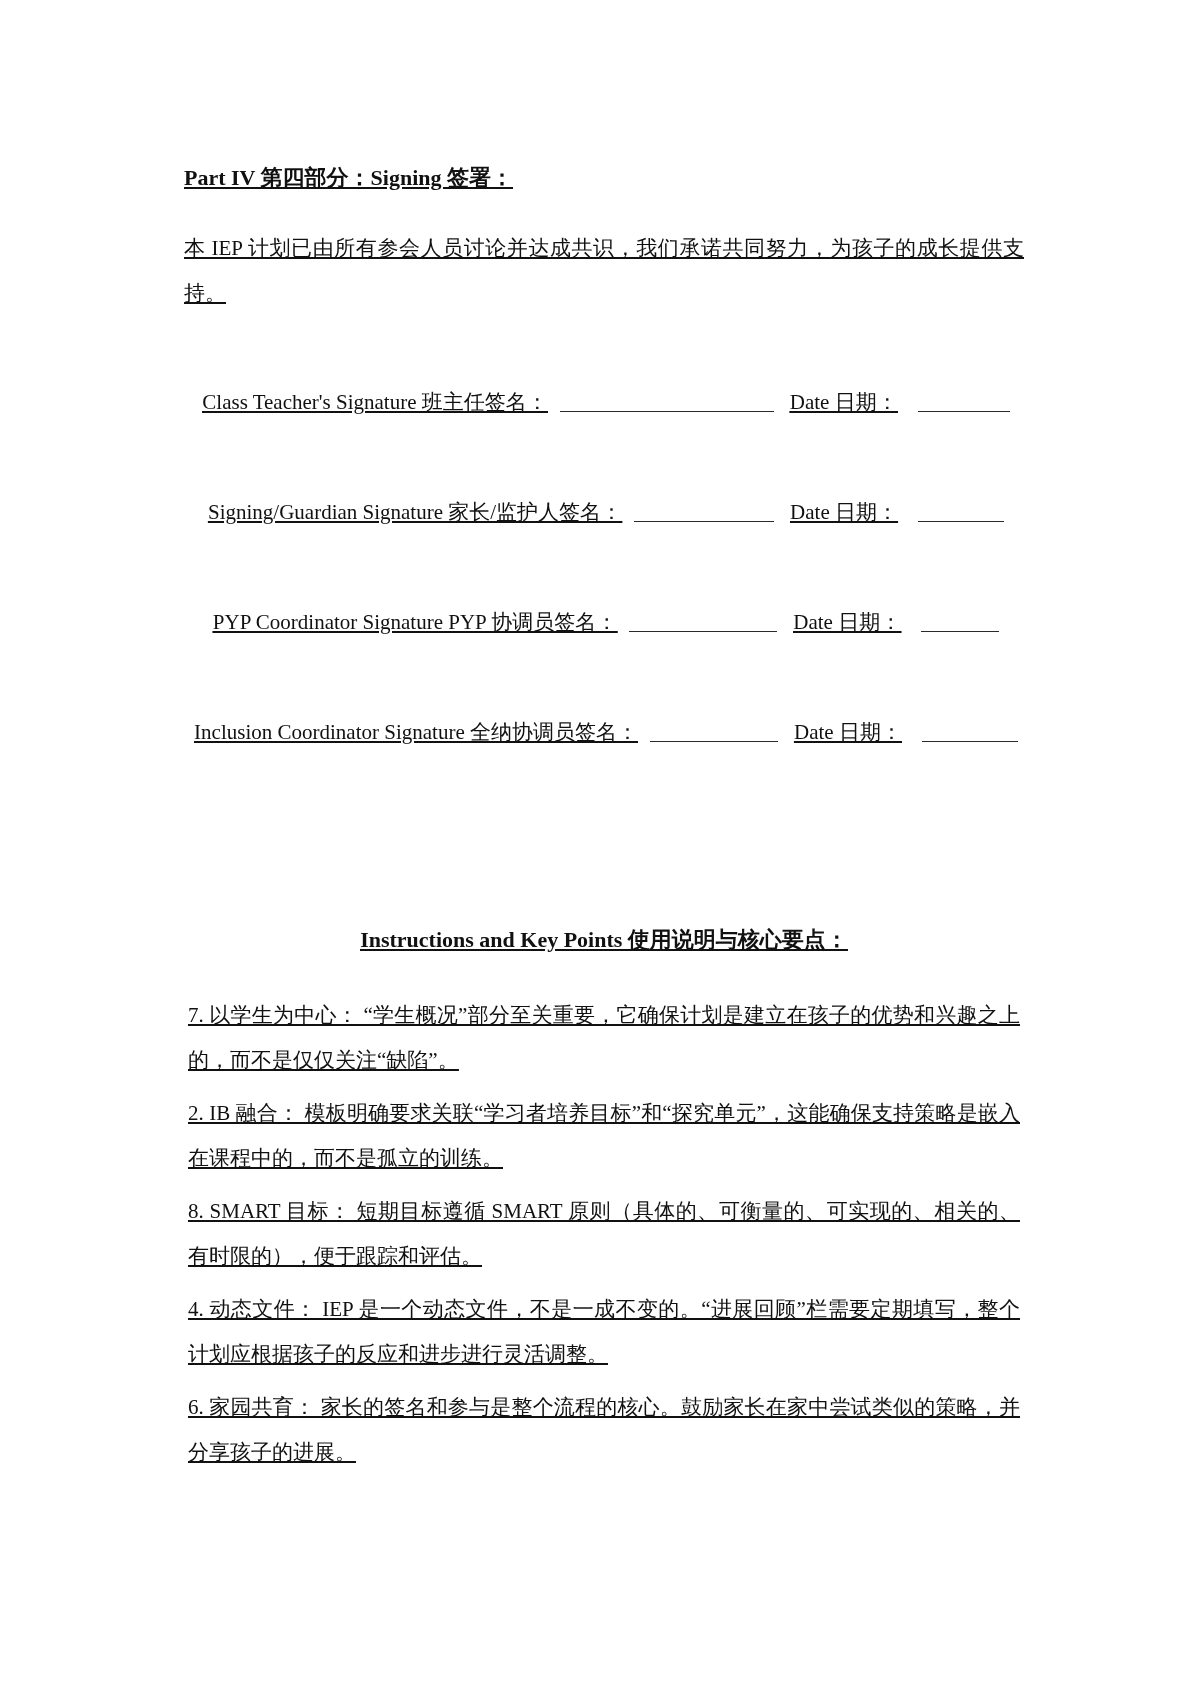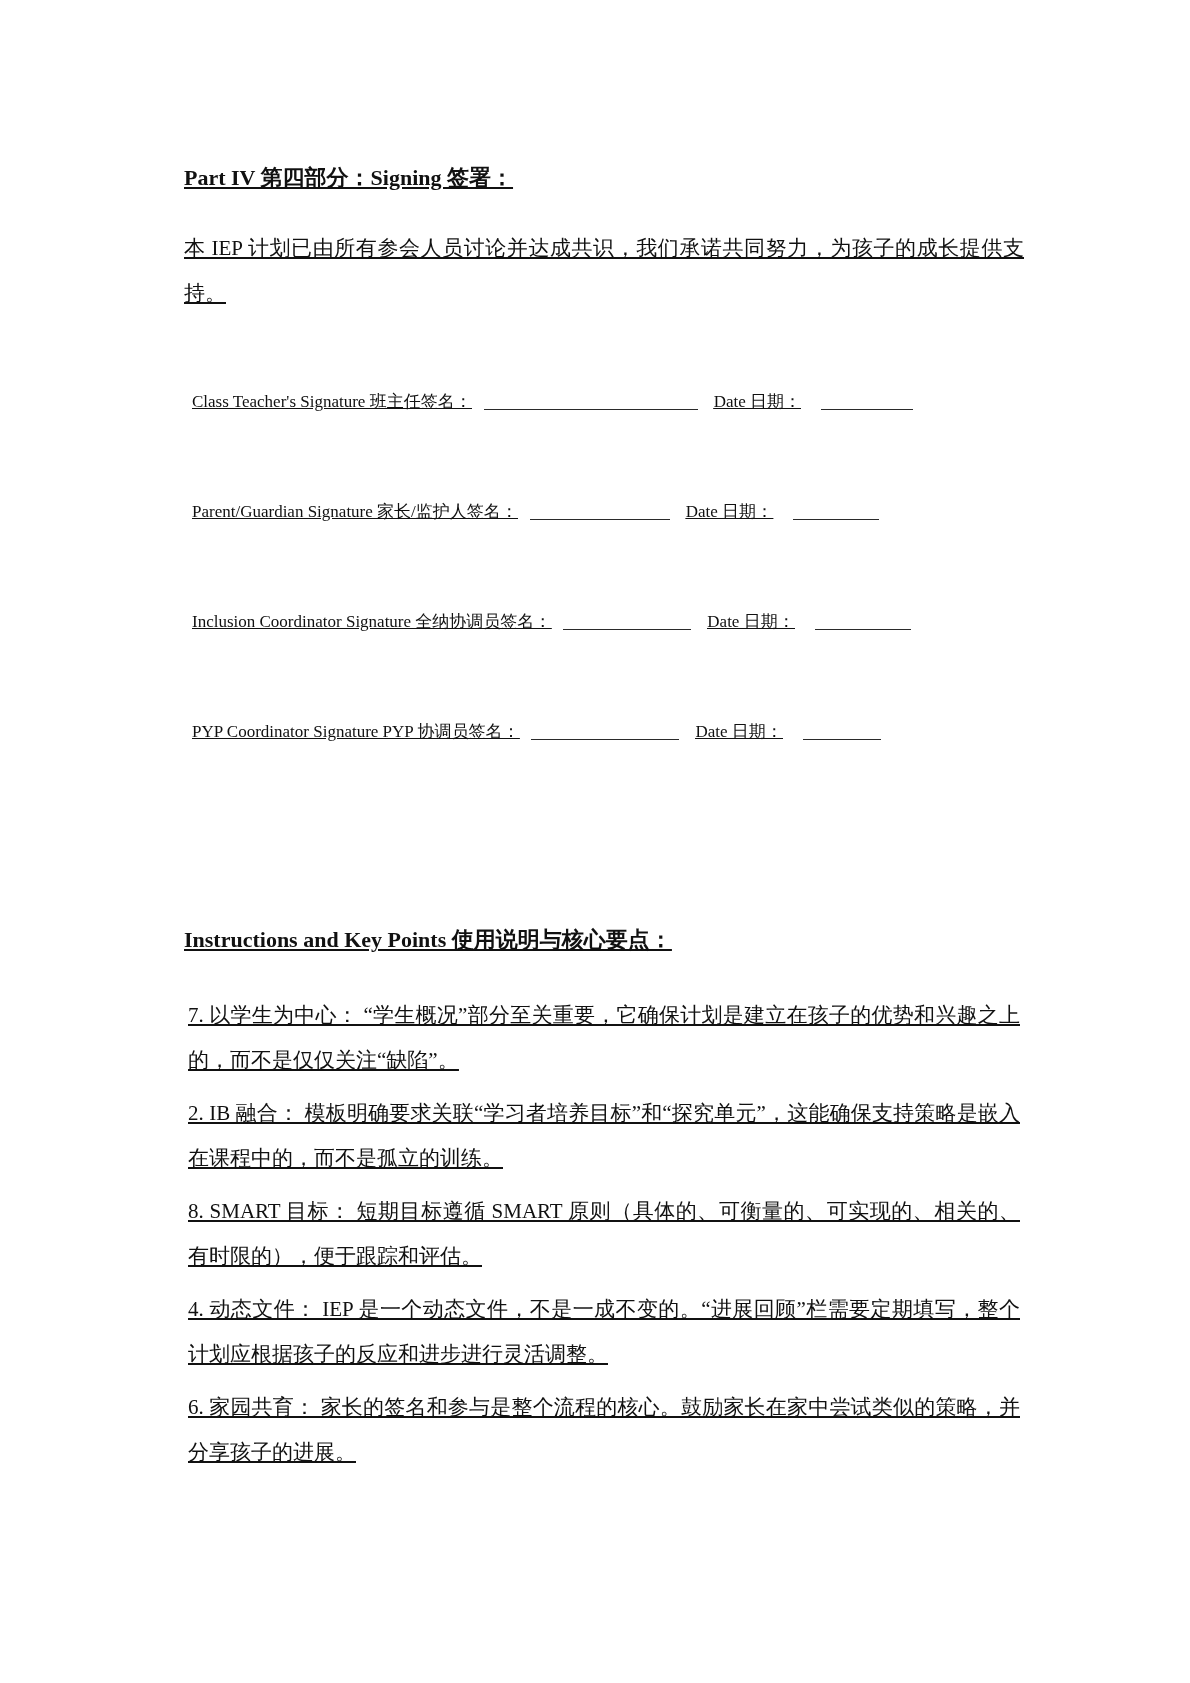--- a/index.html
+++ b/index.html
@@ -33,25 +33,26 @@
     line-height: 45px;
     margin: 0;
   }
   .para-zh {
     text-align: justify;
   }
   .sig-block {
     margin-top: 60px;
   }
   .sig-row {
-    font-size: 17px;
+    font-size: 21px;
     line-height: 28px;
     height: 28px;
     margin-bottom: 82px;
     white-space: nowrap;
+    text-align: center;
   }
   .sig-row:last-child { margin-bottom: 0; }
   .blank {
     display: inline-block;
     height: 16px;
     border-bottom: 1px solid #2a2a2a;
     vertical-align: -3px;
   }
   .sig-gap  { margin-left: 8px; }
   .date-label { margin-left: 12px; }
@@ -62,20 +63,21 @@
   .bl-date-1 { width: 86px;  }
   .bl-sig-2  { width: 128px; }
   .bl-date-2 { width: 96px;  }
   .bl-sig-3  { width: 148px; }
   .bl-date-3 { width: 78px;  }
   .instructions-heading {
     font-size: 22px;
     line-height: 30px;
     font-weight: bold;
     margin-top: 175px;
+    text-align: center;
   }
   .instructions-list {
     margin-top: 20px;
   }
   .instruction-item {
     font-size: 21px;
     line-height: 45px;
     text-align: justify;
     margin: 0;
   }
@@ -91,29 +93,29 @@
 
     <p class="para para-zh">本 IEP 计划已由所有参会人员讨论并达成共识，我们承诺共同努力，为孩子的成长提供支持。</p>
 
     <div class="sig-block">
 
       <div class="sig-row">
         <span>Class Teacher's Signature 班主任签名：</span><span class="blank sig-gap bl-sig-0"></span><span class="date-label">Date 日期：</span><span class="blank date-gap bl-date-0"></span>
       </div>
 
       <div class="sig-row">
-        <span>Parent/Guardian Signature 家长/监护人签名：</span><span class="blank sig-gap bl-sig-1"></span><span class="date-label">Date 日期：</span><span class="blank date-gap bl-date-1"></span>
+        <span>Signing/Guardian Signature 家长/监护人签名：</span><span class="blank sig-gap bl-sig-1"></span><span class="date-label">Date 日期：</span><span class="blank date-gap bl-date-1"></span>
+      </div>
+
+      <div class="sig-row">
+        <span>PYP Coordinator Signature PYP 协调员签名：</span><span class="blank sig-gap bl-sig-3"></span><span class="date-label">Date 日期：</span><span class="blank date-gap bl-date-3"></span>
       </div>
 
       <div class="sig-row">
         <span>Inclusion Coordinator Signature 全纳协调员签名：</span><span class="blank sig-gap bl-sig-2"></span><span class="date-label">Date 日期：</span><span class="blank date-gap bl-date-2"></span>
-      </div>
-
-      <div class="sig-row">
-        <span>PYP Coordinator Signature PYP 协调员签名：</span><span class="blank sig-gap bl-sig-3"></span><span class="date-label">Date 日期：</span><span class="blank date-gap bl-date-3"></span>
       </div>
 
     </div>
 
     <h2 class="section-heading instructions-heading">Instructions and Key Points 使用说明与核心要点：</h2>
 
     <div class="instructions-list">
       <p class="instruction-item">7. 以学生为中心： “学生概况”部分至关重要，它确保计划是建立在孩子的优势和兴趣之上的，而不是仅仅关注“缺陷”。</p>
       <p class="instruction-item">2. IB 融合： 模板明确要求关联“学习者培养目标”和“探究单元”，这能确保支持策略是嵌入在课程中的，而不是孤立的训练。</p>
       <p class="instruction-item">8. SMART 目标： 短期目标遵循 SMART 原则（具体的、可衡量的、可实现的、相关的、有时限的），便于跟踪和评估。</p>

